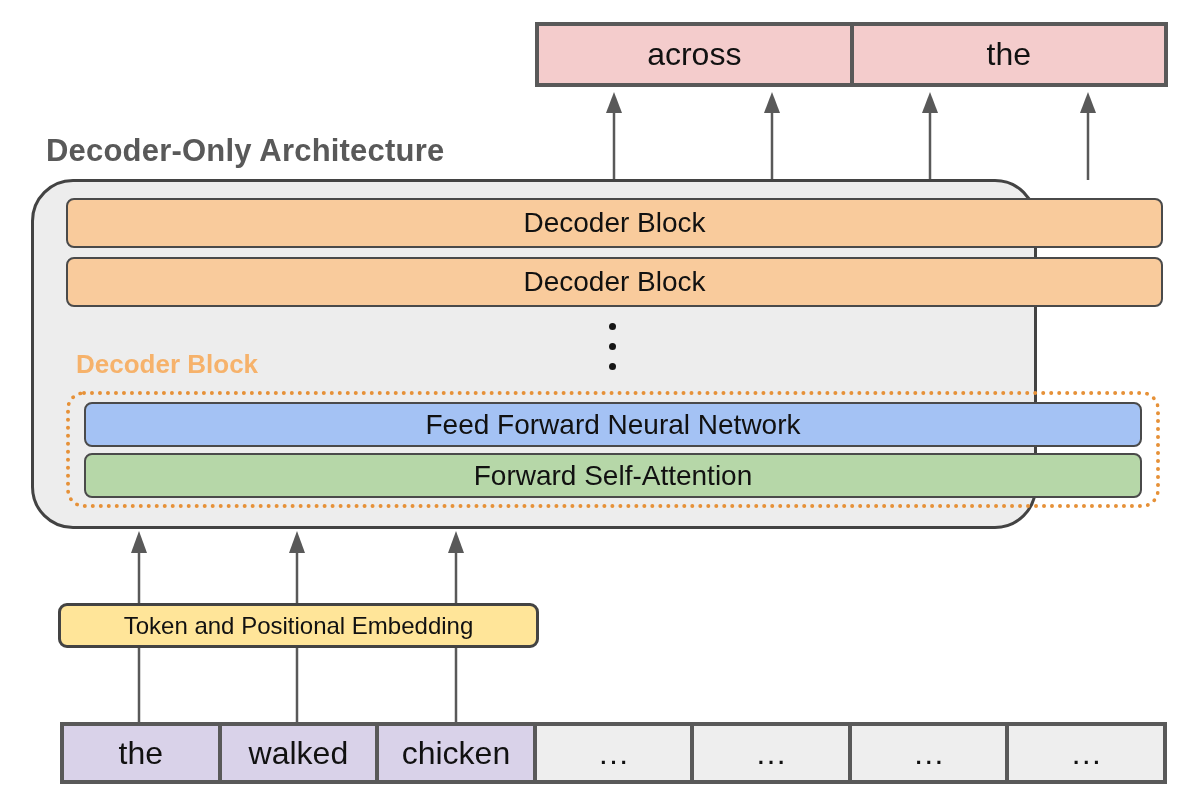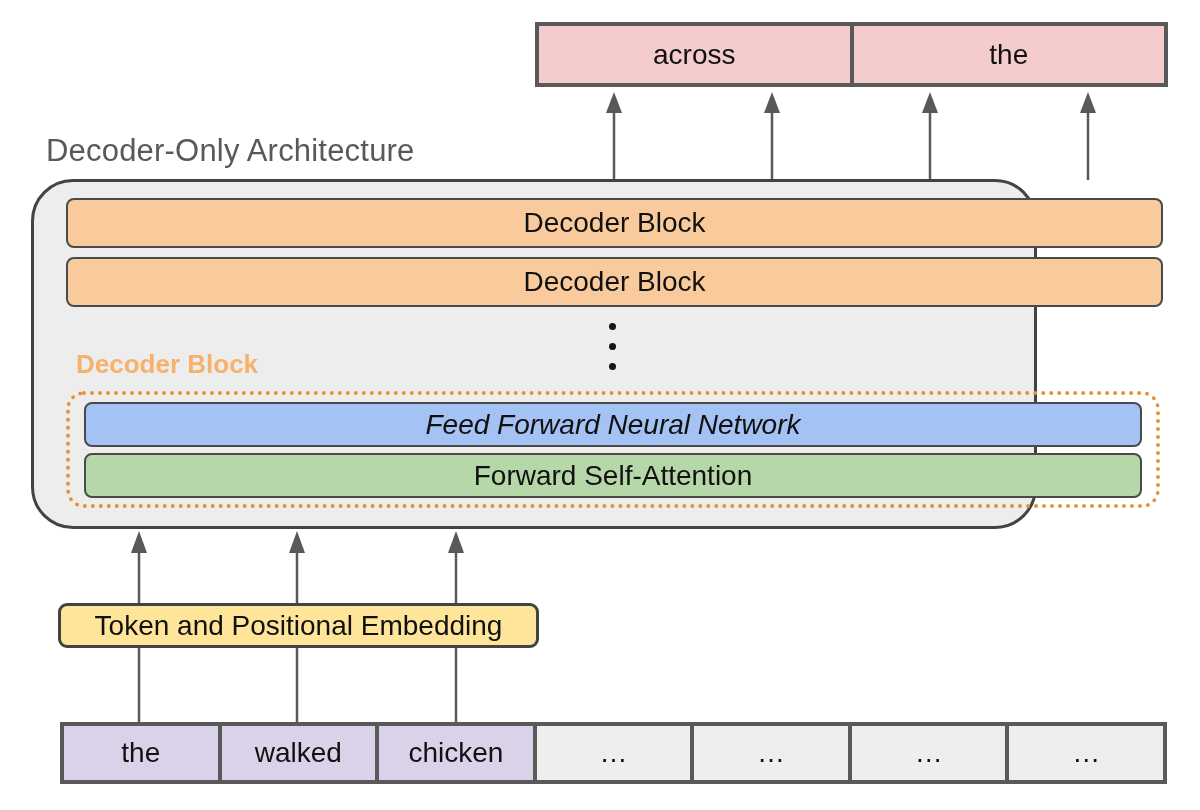--- a/index.html
+++ b/index.html
@@ -9,31 +9,31 @@
     background:#ffffff;
     font-family:"Liberation Sans","DejaVu Sans",sans-serif;
     overflow:hidden;
   }
   .arrows{position:absolute;left:0;top:0;width:1200px;height:810px;z-index:1;}
   .arrows line{stroke:var(--arrow,#595959);stroke-width:2.5;}
   .arrows polygon{fill:var(--arrow,#595959);}
 
   .title{
     position:absolute;left:46px;top:133px;z-index:2;
-    font-size:31px;font-weight:normal;color:var(--title_text,#595959);
+    font-size:31px;font-weight:bold;color:var(--title_text,#595959);
     letter-spacing:0.2px;
   }
 
   
   .row{position:absolute;display:flex;z-index:2;}
   .row .cell{
     flex:1;margin-left:-4px;
     border:4px solid var(--cell_border,#595959);
     display:flex;align-items:center;justify-content:center;
-    font-size:28px;color:var(--text,#111111);
+    font-size:32px;color:var(--text,#111111);
     box-sizing:border-box;
   }
   .row .cell:first-child{margin-left:0;}
   .output-row{left:535px;top:22px;width:633px;height:65px;}
   .output-row .cell{background:var(--output_token_fill,#f4cccc);}
   .input-row{left:60px;top:722px;width:1107px;height:62px;}
   .cell.purple{background:var(--input_token_fill,#d9d2e9);}
   .cell.gray{background:var(--placeholder_fill,#eeeeee);}
 
   
@@ -69,35 +69,34 @@
   }
   .detail-outline{
     position:absolute;left:32px;top:209px;width:1094px;height:117px;
     border:4px dotted var(--dotted_outline,#e69138);
     border-radius:18px;box-sizing:border-box;
   }
   .bar.blue{
     left:14px;right:14px;top:7px;height:45px;
     background:var(--feed_forward_fill,#a4c2f4);
     border:2px solid var(--bar_border,#4a4a4a);
-    font-style:italic;
   }
   .bar.green{
     left:14px;right:14px;top:58px;height:45px;
     background:var(--attention_fill,#b6d7a8);
     border:2px solid var(--bar_border,#4a4a4a);
   }
 
   .embedding{
     position:absolute;left:58px;top:603px;width:481px;height:45px;z-index:3;
     background:var(--embedding_fill,#ffe599);
     border:3px solid var(--container_border,#434343);
     border-radius:9px;box-sizing:border-box;
     display:flex;align-items:center;justify-content:center;
-    font-size:28px;color:var(--text,#111111);
+    font-size:24px;color:var(--text,#111111);
   }
 </style>
 </head>
 <body>
 
 <div class="page">
 
   <svg class="arrows" viewBox="0 0 1200 810" aria-hidden="true">
 
     <g>

